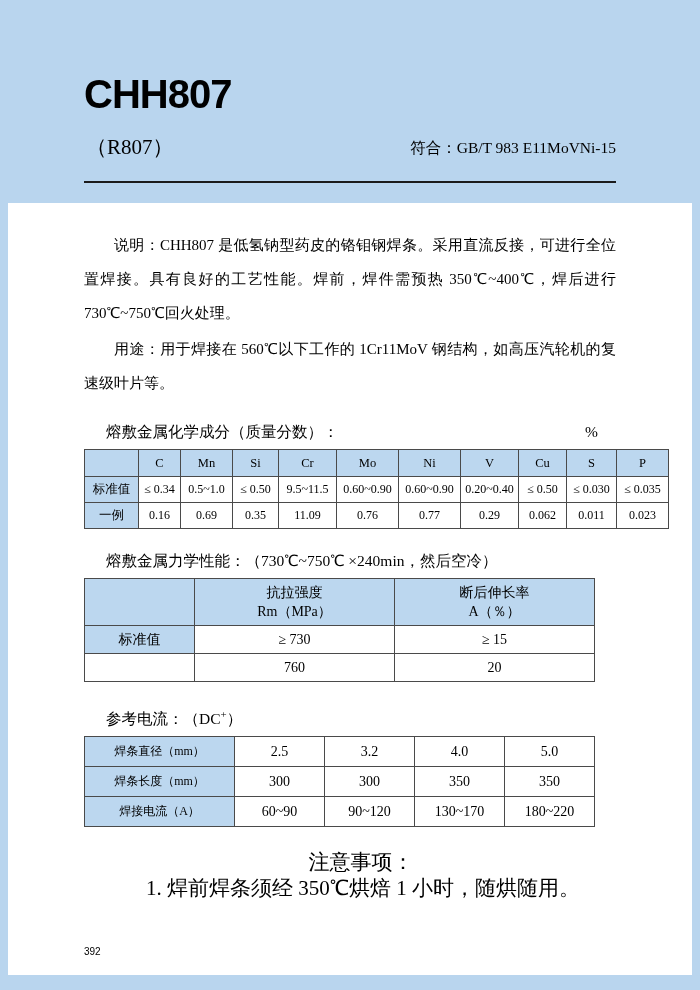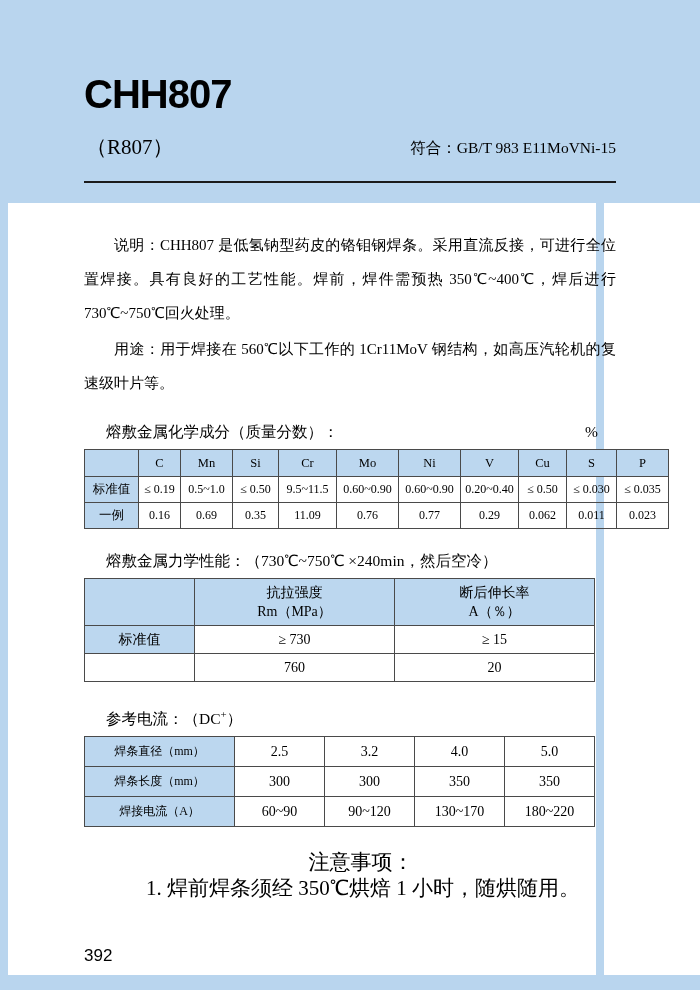--- a/index.html
+++ b/index.html
@@ -11,21 +11,21 @@
     height: 990px;
     background: #ffffff;
     font-family: "Liberation Serif", serif;
     color: #000000;
     position: relative;
     overflow: hidden;
   }
   .page {
     position: absolute;
     left: 0; top: 0;
-    width: 604px;
+    width: 700px;
     height: 990px;
   }
   
   .header-band {
     position: absolute;
     left: 0;
     top: 0;
     width: 700px;
     height: 203px;
     background: #b9d5ee;
@@ -165,21 +165,21 @@
     white-space: nowrap;
   }
   .notes .note-item {
     margin-left: 4px;
   }
   .page-number {
     position: absolute;
     left: 84px;
     top: 946px;
     font-family: "Liberation Sans", sans-serif;
-    font-size: 17px;
+    font-size: 10px;
   }
   .footer-band {
     position: absolute;
     left: 0;
     top: 975px;
     width: 700px;
     height: 15px;
     background: #b9d5ee;
   }
   .edge-left {
@@ -245,21 +245,21 @@
           <td>Cr</td>
           <td>Mo</td>
           <td>Ni</td>
           <td>V</td>
           <td>Cu</td>
           <td>S</td>
           <td>P</td>
         </tr>
         <tr>
           <td class="lbl">标准值</td>
-          <td>≤ 0.19</td>
+          <td>≤ 0.34</td>
           <td>0.5~1.0</td>
           <td>≤ 0.50</td>
           <td>9.5~11.5</td>
           <td>0.60~0.90</td>
           <td>0.60~0.90</td>
           <td>0.20~0.40</td>
           <td>≤ 0.50</td>
           <td>≤ 0.030</td>
           <td>≤ 0.035</td>
         </tr>

